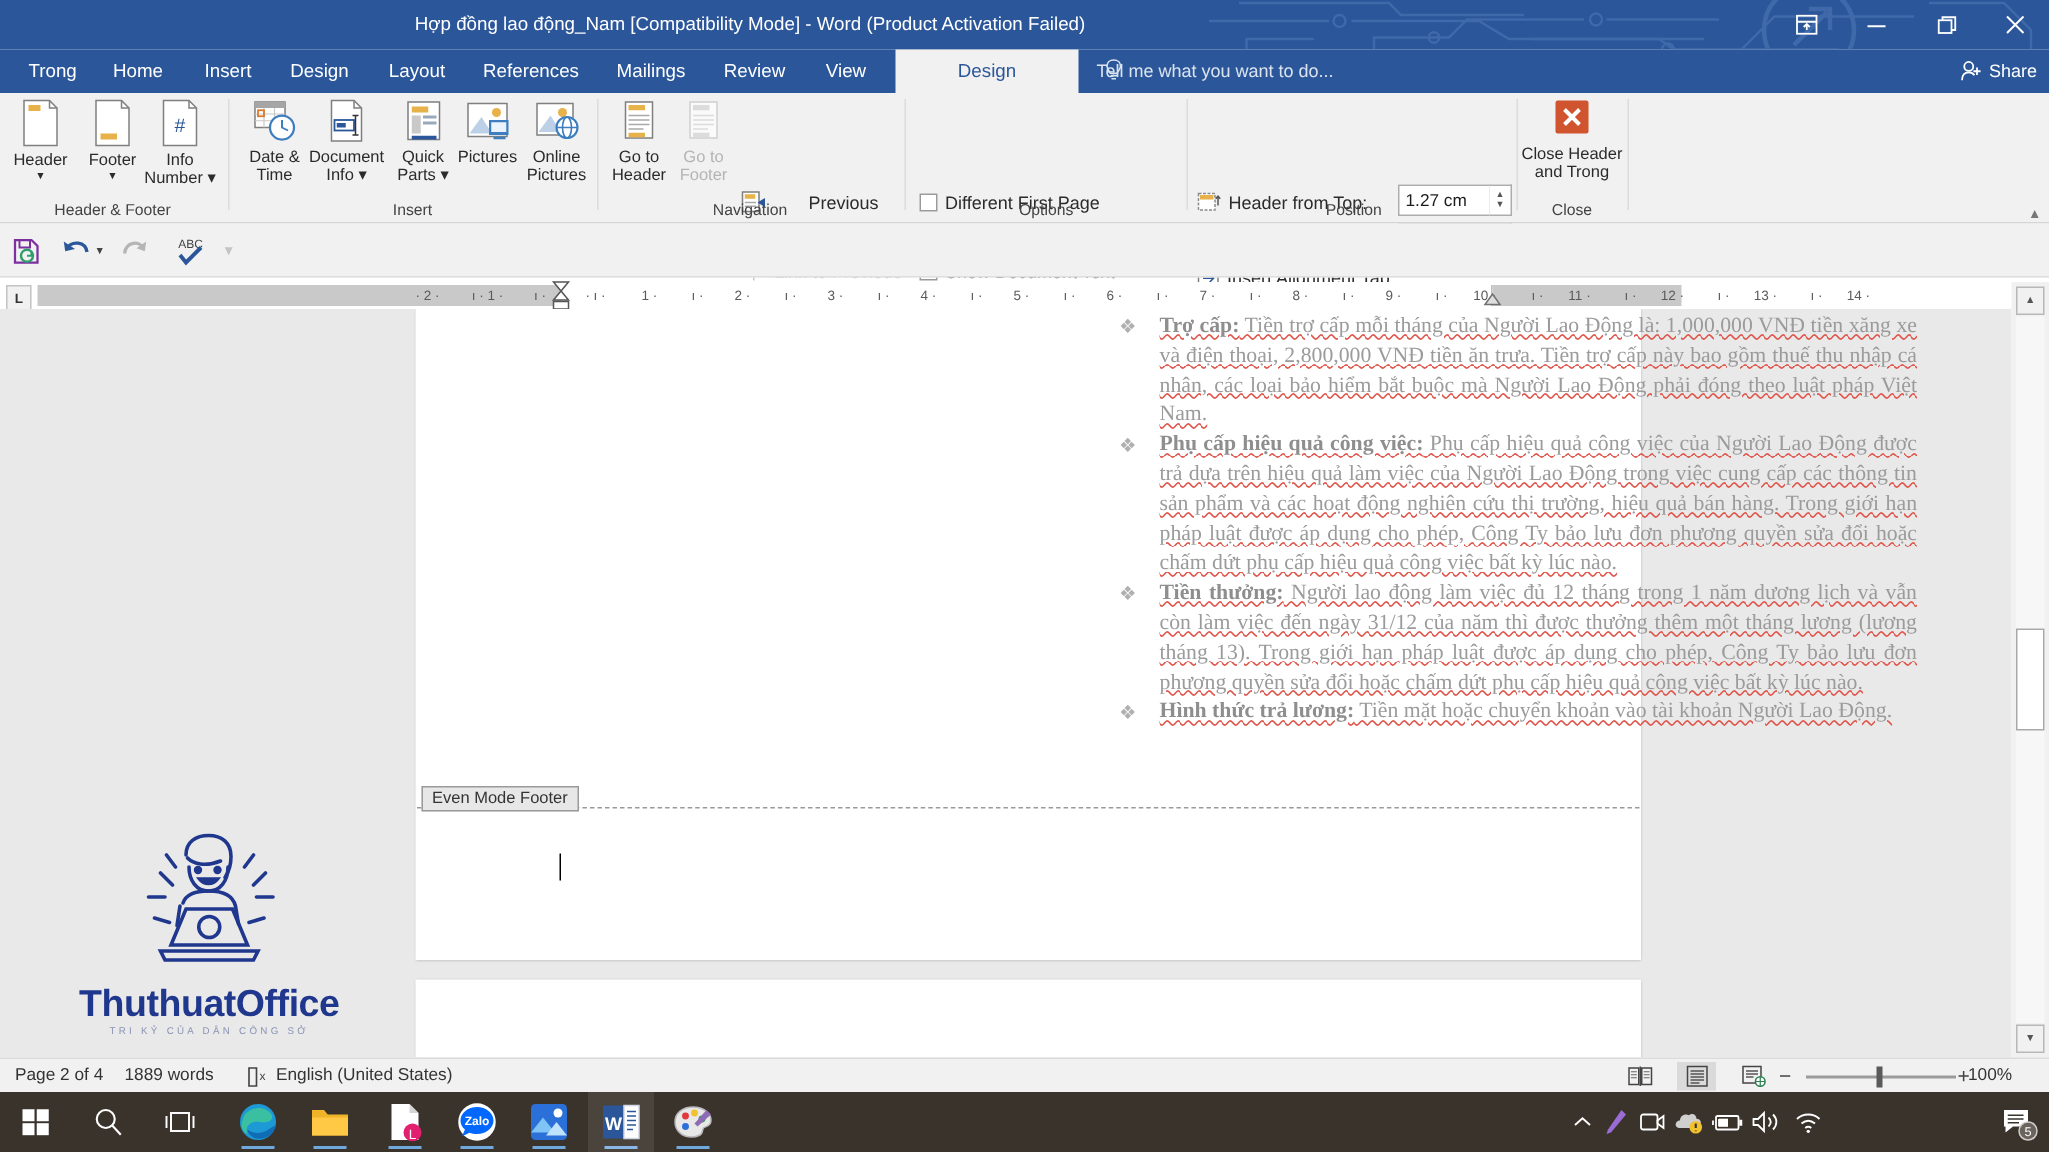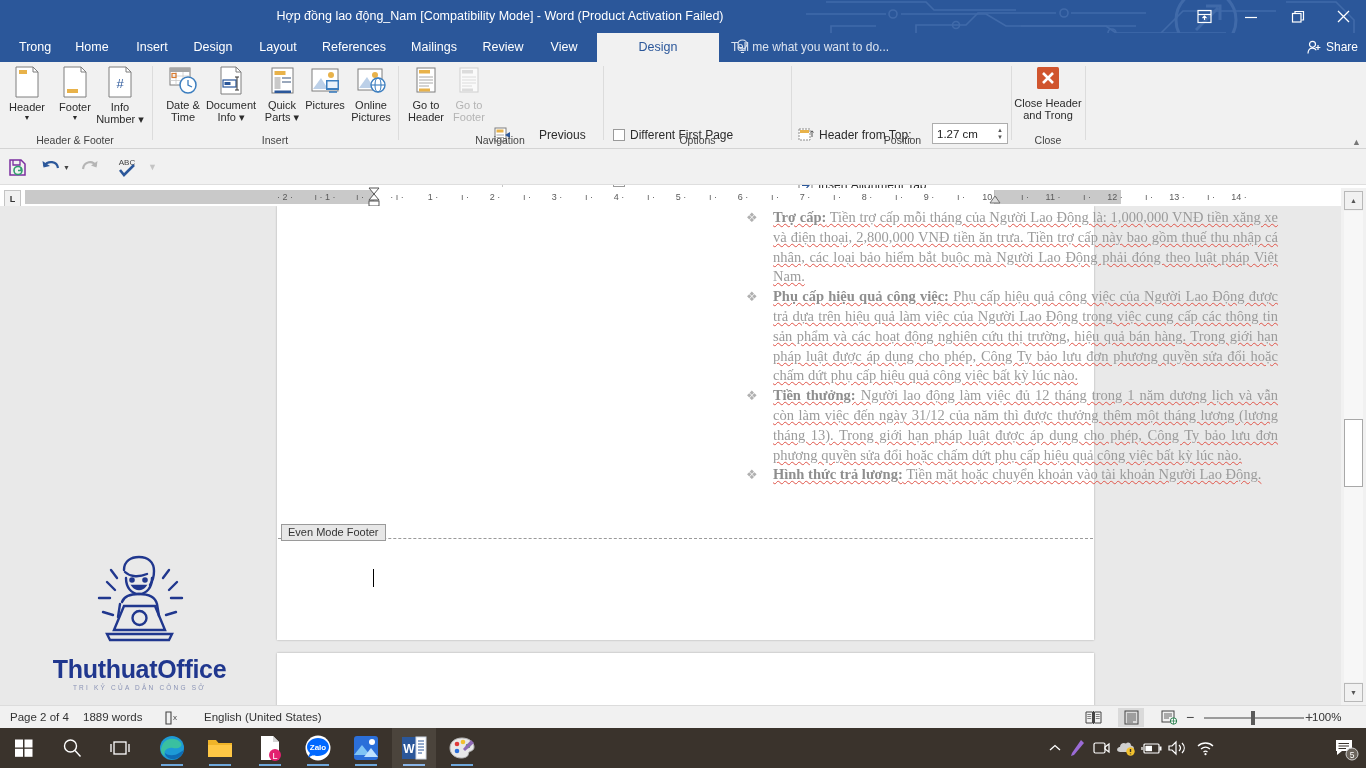--- a/index.html
+++ b/index.html
@@ -727,21 +727,21 @@
 
 <div class="statusbar">
   <div class="sb-item" style="left:10px;">Page 2 of 4</div>
   <div class="sb-item" style="left:83px;">1889 words</div>
   <div class="sb-ic" style="left:158px;">
     <svg width="15" height="14" viewBox="0 0 15 14">
       <path d="M2 1 H7 V13 H2 Z" fill="none" stroke="#444" stroke-width="1.1"></path>
       <text x="11" y="9" font-size="8" font-family="Liberation Sans, sans-serif" fill="#444" text-anchor="middle">x</text>
     </svg>
   </div>
-  <div class="sb-item" style="left:204px;">English (United States)</div>
+  <div class="sb-item" style="left:184px;">English (United States)</div>
 
   <div class="sb-ic" style="left:1080px;">
     <svg width="17" height="15" viewBox="0 0 17 15">
       <path d="M1 2 H7.5 V13 H1 Z M9.5 2 H16 V13 H9.5 Z" fill="none" stroke="#444"></path>
       <path d="M2.3 4.5 H6.2 M2.3 6.5 H6.2 M2.3 8.5 H6.2 M10.8 4.5 H14.7 M10.8 6.5 H14.7 M10.8 8.5 H14.7" stroke="#666" stroke-width=".8"></path>
       <path d="M8.5 1 V14" stroke="#444"></path>
     </svg>
   </div>
   <div class="sb-ic sel" style="left:1118px;">
     <svg width="15" height="15" viewBox="0 0 15 15">

